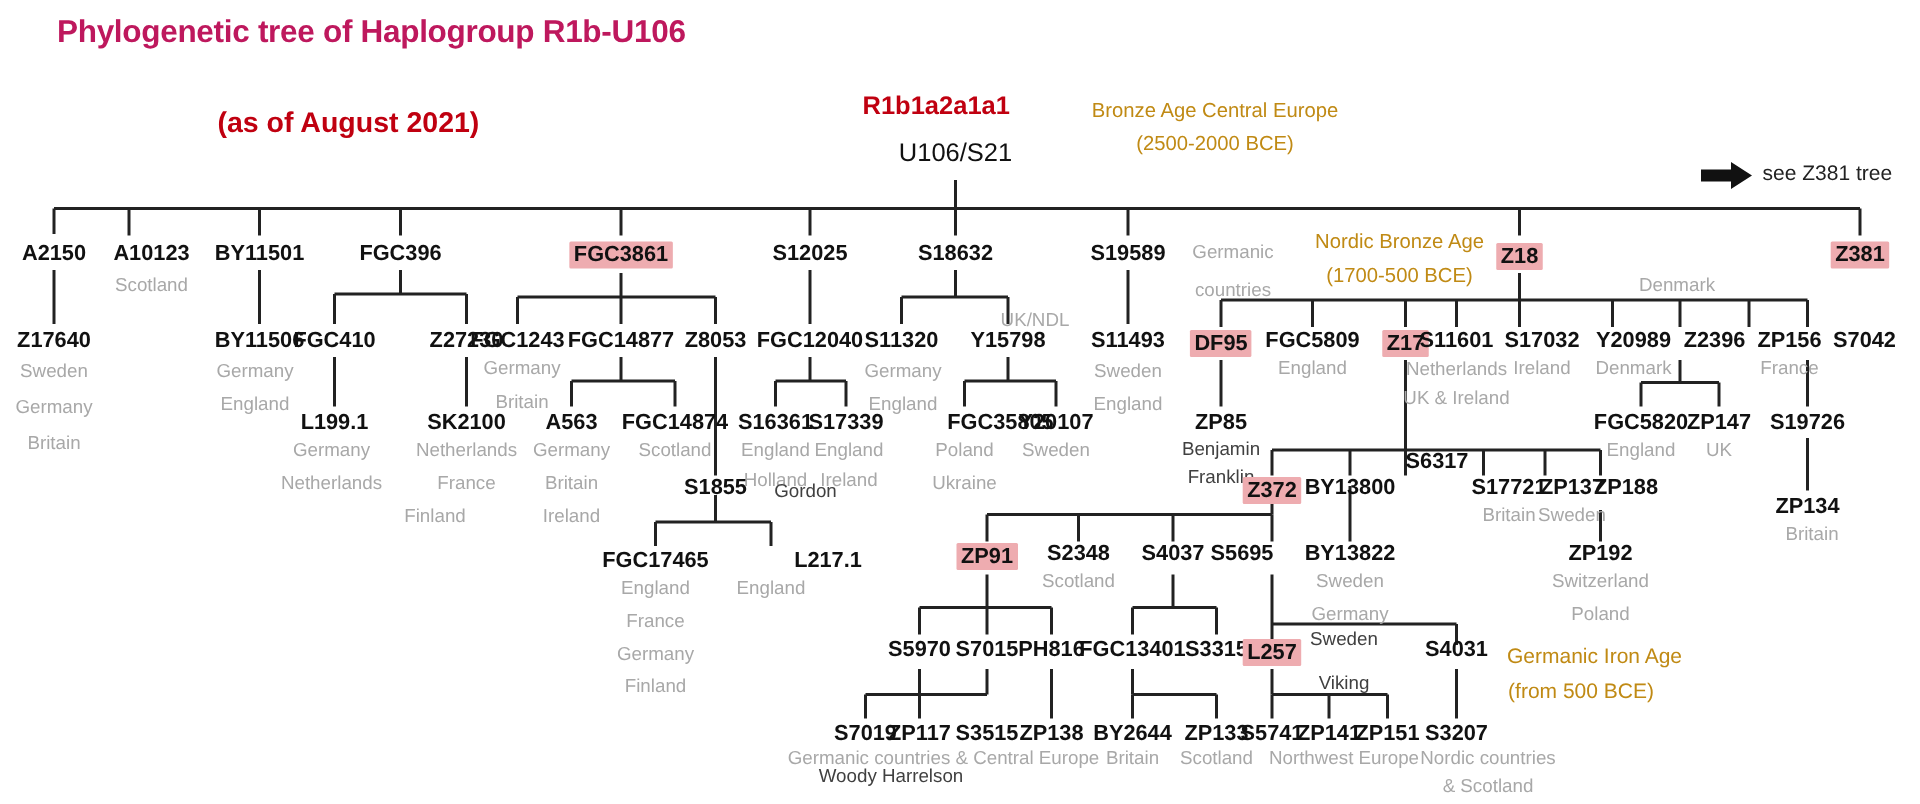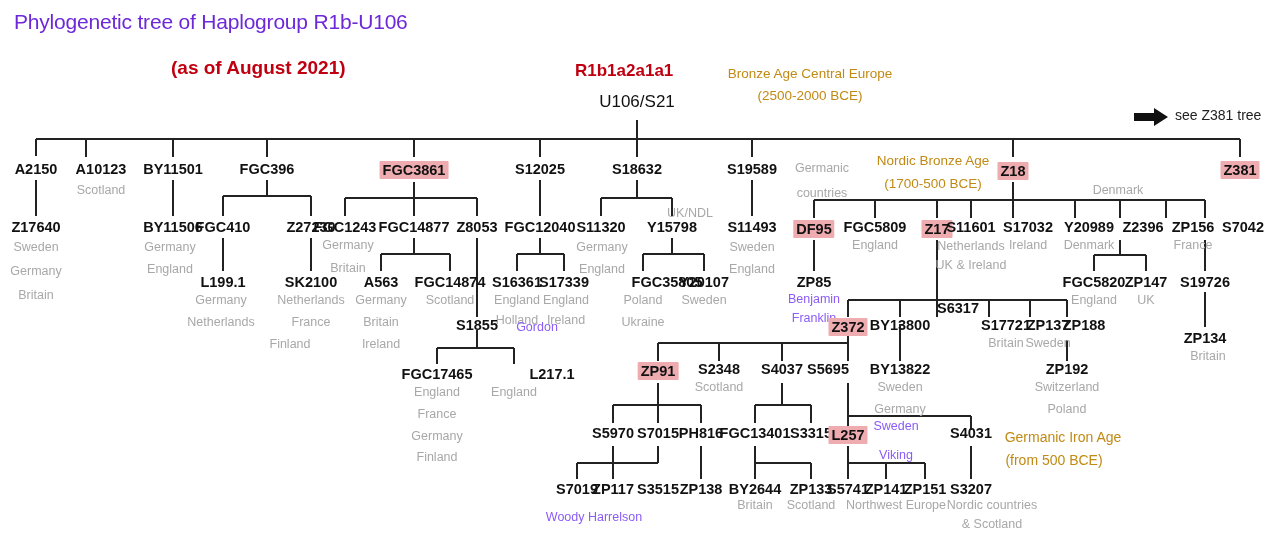--- a/index.html
+++ b/index.html
@@ -10,21 +10,21 @@
     position:relative;
     overflow:hidden;
   }
   #stage { position:absolute; left:0; top:0; width:1280px; height:536px; }
   svg.lines { position:absolute; left:0; top:0; width:1280px; height:536px; pointer-events:none; }
 
   .lbl { position:absolute; white-space:nowrap; }
 
   
   .title {
-    color:#6d28d9; font-weight:normal; font-size:21px; letter-spacing:-0.2px;
+    color:#be185d; font-weight:bold; font-size:21px; letter-spacing:-0.2px;margin-left:24px;
   }
   .subtitle {
     color:#c00010; font-weight:bold; font-size:19px;
   }
   .watermark {
     color:#c9c9c9; font-size:21px; font-weight:normal;
   }
   .hgname {
     color:#c00010; font-weight:bold; font-size:17px;
   }
@@ -41,21 +41,21 @@
   .node.hl {
     background:#eeacb0; color:#111; padding:1px 3px 1px 3px;
     border-radius:1px;
   }
   
   .geo {
     color:#a8a8a8; font-size:12.5px; transform:translateX(-50%);
   }
   
   .person {
-    color:#8b5cf6; font-size:12.5px; transform:translateX(-50%);
+    color:#404040; font-size:12.5px; transform:translateX(-50%);
   }
   
   .era {
     color:#c08a14; font-size:13.5px; transform:translateX(-50%);
   }
   .era.lg { font-size:14px; }
   .seeref {
     color:#222; font-size:14px;
   }
   .arrow { position:absolute; }
@@ -211,21 +211,21 @@
       <polyline points="848,463 925,463"></polyline>
       <line x1="848" y1="463" x2="848" y2="479"></line>
       <line x1="886" y1="463" x2="886" y2="479"></line>
       <line x1="925" y1="463" x2="925" y2="479"></line>
 
       <line x1="971" y1="446" x2="971" y2="479"></line>
     </g>
   </svg>
 
   <div class="lbl title" style="left:14px; top:10px;">Phylogenetic tree of Haplogroup R1b-U106</div>
-  <div class="lbl subtitle" style="left:145px; top:57px;margin-left:26px;">(as of August 2021)</div>
+  <div class="lbl subtitle" style="left:145px; top:72px;">(as of August 2021)</div>
   <div class="lbl hgname" style="left:575px; top:61px;">R1b1a2a1a1</div>
   <div class="lbl rootnode" style="left:637px; top:92px; transform:translateX(-50%);">U106/S21</div>
 
   <div class="lbl era" style="left:810px; top:66px;">Bronze Age Central Europe</div>
   <div class="lbl era" style="left:810px; top:88px;">(2500-2000 BCE)</div>
 
   <div class="arrow" style="left:1134px; top:108px;">
     <svg width="34" height="18" viewBox="0 0 34 18" xmlns="http://www.w3.org/2000/svg">
       <path d="M0,5 L20,5 L20,0 L34,9 L20,18 L20,13 L0,13 Z" fill="#111111"></path>
     </svg>
@@ -382,20 +382,21 @@
   <div class="lbl node" style="left:613px; top:481px;">ZP117</div>
   <div class="lbl node" style="left:658px; top:481px;">S3515</div>
   <div class="lbl node" style="left:701px; top:481px;">ZP138</div>
   <div class="lbl node" style="left:755px; top:481px;">BY2644</div>
   <div class="lbl node" style="left:811px; top:481px;">ZP133</div>
   <div class="lbl node" style="left:848px; top:481px;">S5741</div>
   <div class="lbl node" style="left:886px; top:481px;">ZP141</div>
   <div class="lbl node" style="left:925px; top:481px;">ZP151</div>
   <div class="lbl node" style="left:971px; top:481px;">S3207</div>
 
+  <div class="lbl geo" style="left:629px; top:498px;">Germanic countries &amp; Central Europe</div>
   <div class="lbl person" style="left:594px; top:510px;">Woody Harrelson</div>
   <div class="lbl geo" style="left:755px; top:498px;">Britain</div>
   <div class="lbl geo" style="left:811px; top:498px;">Scotland</div>
   <div class="lbl geo" style="left:896px; top:498px;">Northwest Europe</div>
   <div class="lbl geo" style="left:992px; top:498px;">Nordic countries</div>
   <div class="lbl geo" style="left:992px; top:517px;">&amp; Scotland</div>
 
 </div>
 
 </body></html>

